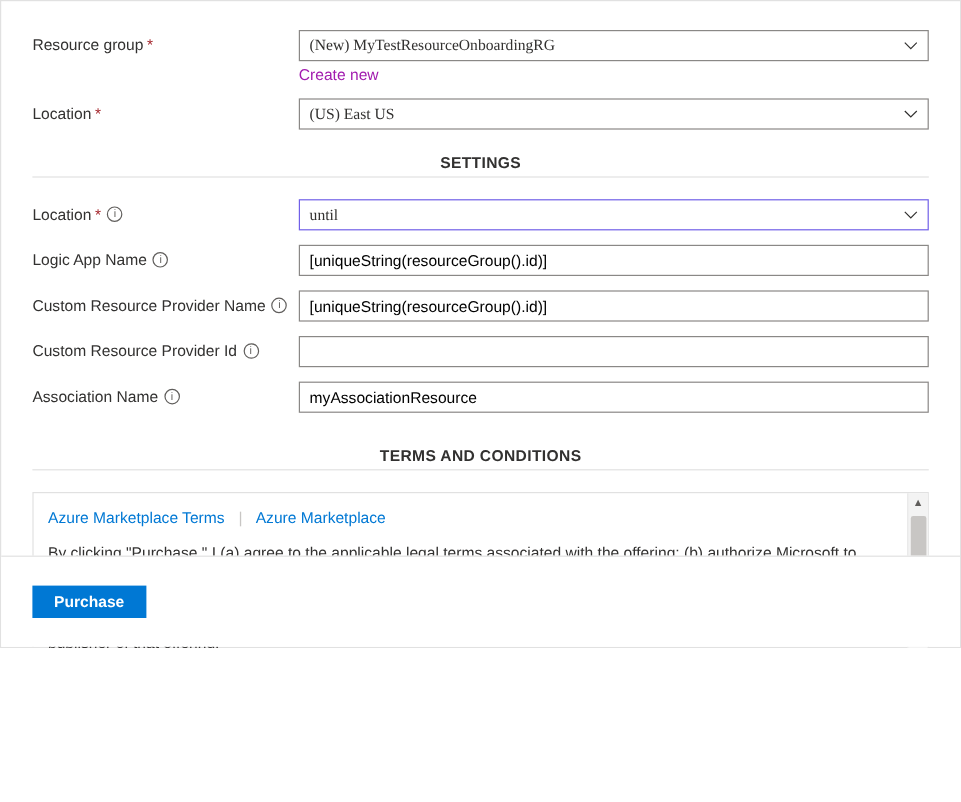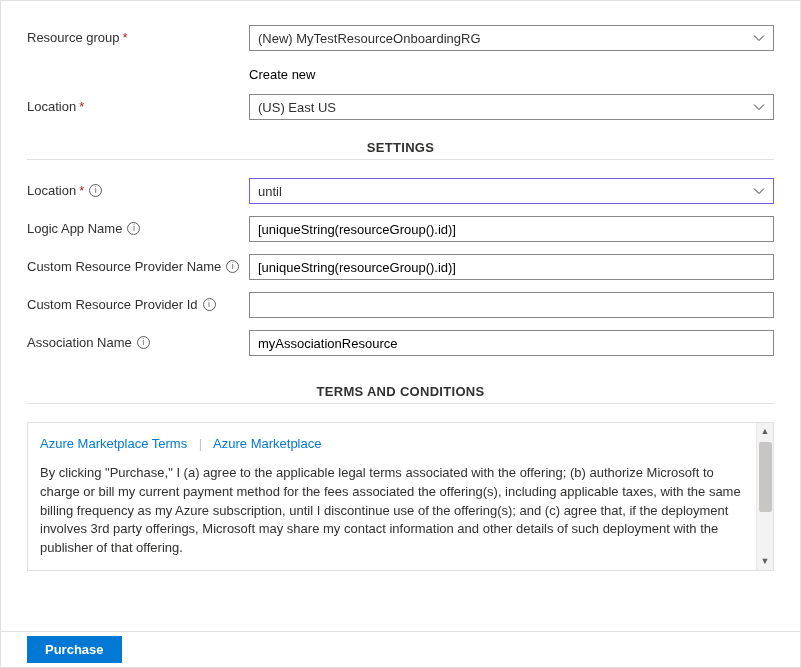--- a/index.html
+++ b/index.html
@@ -6,21 +6,21 @@
   body {
     margin: 0;
     font-family: "Segoe UI", -apple-system, sans-serif;
     font-size: 13px;
     color: #323130;
     background: #fff;
   }
   .panel {
     border: 1px solid #e1e1e1;
     width: 801px;
-    height: 668px;
+    height: 540px;
     position: relative;
     padding: 24px 26px 0 26px;
   }
   .form-row {
     display: flex;
     align-items: flex-start;
     margin-bottom: 12px;
   }
   .label-col {
     width: 222px;
@@ -53,35 +53,35 @@
     height: 26px;
     border: 1px solid #8a8886;
     background: #fff;
     font-size: 13px;
     padding: 0 28px 0 8px;
     position: relative;
     display: flex;
     align-items: center;
     font-family: inherit;
   }
-  .select { cursor: pointer; }
+  .select { cursor: pointer; font-family: Liberation Serif, serif; }
   .select.active { border: 1px solid #7160e8; }
   .chevron {
     position: absolute;
     right: 8px;
     top: 50%;
     transform: translateY(-50%);
     pointer-events: none;
   }
   .chevron svg { display: block; }
   .link {
-    color: #000000;
+    color: #a21caf;
     font-size: 13px;
     cursor: pointer;
-    margin-top: 16px;
+    margin-top: 4px;
     display: inline-block;
   }
   .section-heading {
     font-weight: 600;
     font-size: 13px;
     letter-spacing: 0.3px;
     margin-top: 20px;
     margin-bottom: 4px;
     text-align: center;
   }
@@ -137,21 +137,21 @@
     width: 18px; height: 18px;
     border: 1px solid #605e5c;
     margin-right: 10px;
     cursor: pointer;
     background: #fff;
   }
   .footer {
     position: absolute;
     left: 0; right: 0; bottom: 0;
     border-top: 1px solid #e1e1e1;
-    padding: 4px 26px;
+    padding: 24px 26px;
     background: #fff;
   }
   .btn-primary {
     background: #0078d4;
     color: #fff;
     border: none;
     font-size: 13px;
     font-weight: 600;
     padding: 6px 18px;
     cursor: pointer;

